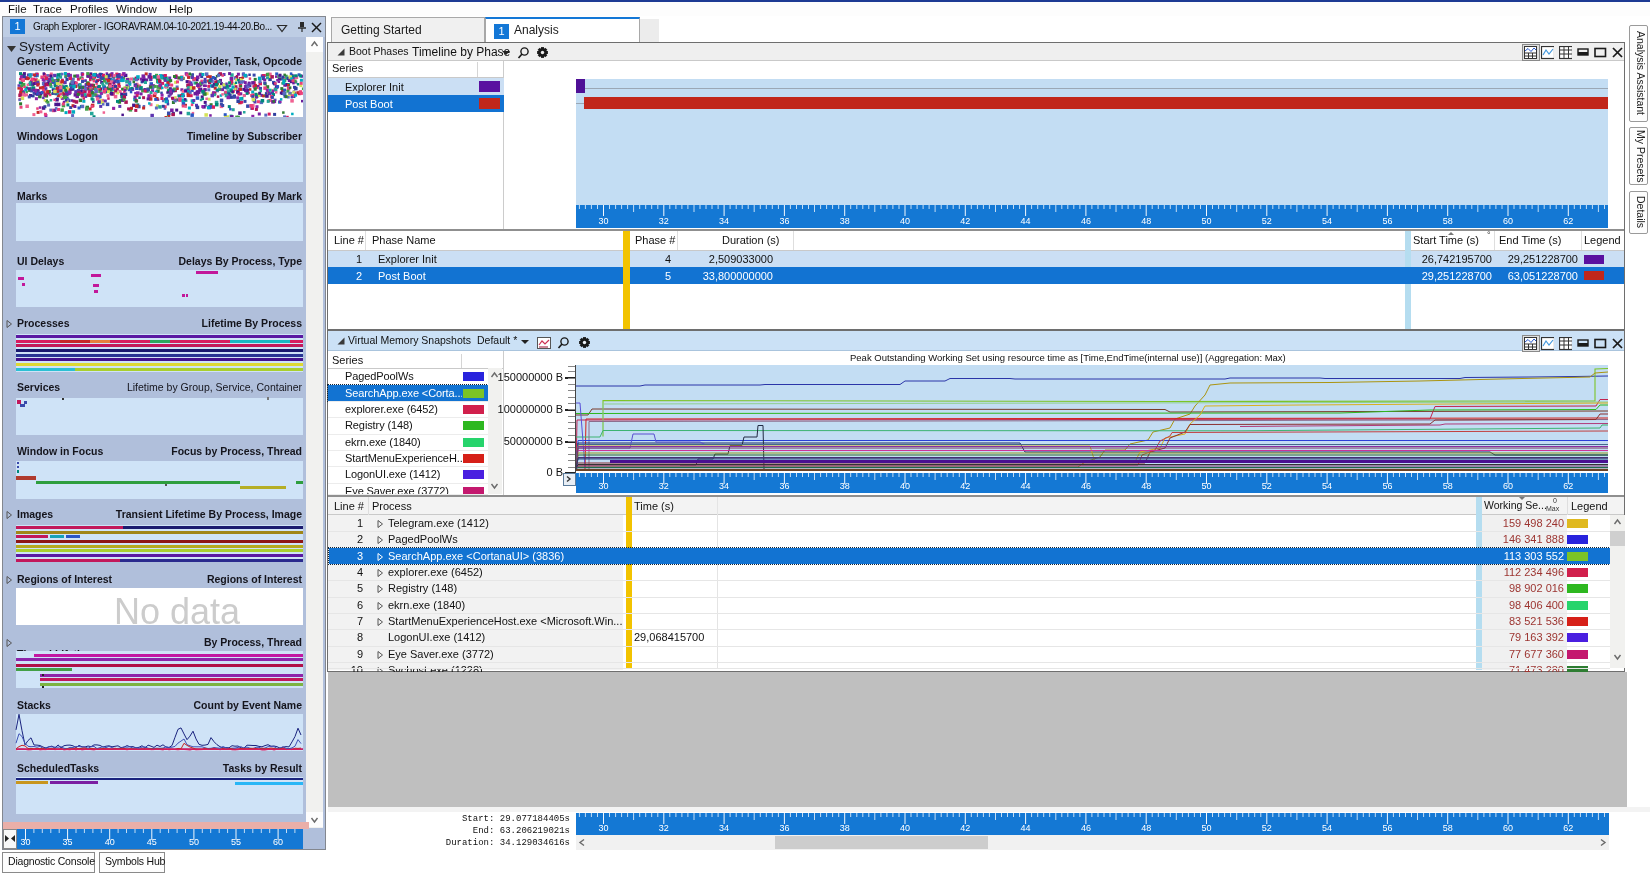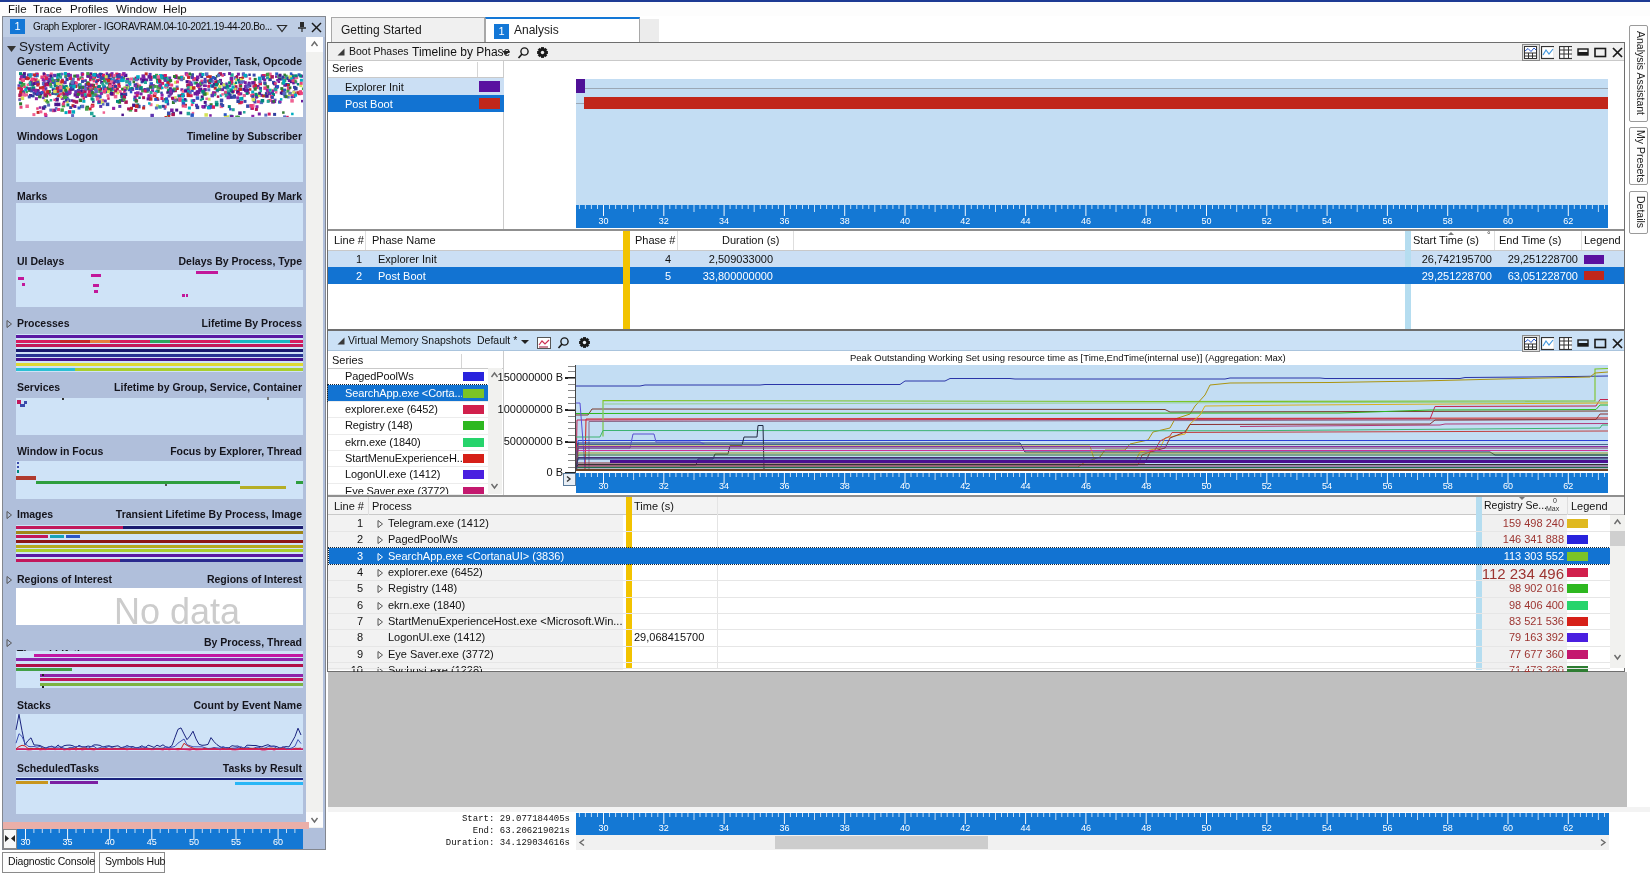--- a/index.html
+++ b/index.html
@@ -5,21 +5,21 @@
 #root div{position:absolute;box-sizing:border-box}
 .t{white-space:nowrap;line-height:1.1}
 </style></head><body>
 <div id="root">
 <div class="" style="left:0px;top:0px;width:1650px;height:2px;background:#1d3a94;"></div>
 <div class="" style="left:0px;top:2px;width:1650px;height:14px;background:#fdfdfd;"></div>
 <div class="t" style="left:8px;top:3px;font-size:11.5px;color:#111;">File</div>
 <div class="t" style="left:33px;top:3px;font-size:11.5px;color:#111;">Trace</div>
 <div class="t" style="left:70px;top:3px;font-size:11.5px;color:#111;">Profiles</div>
 <div class="t" style="left:116px;top:3px;font-size:11.5px;color:#111;">Window</div>
-<div class="t" style="left:163px;top:3px;font-size:11.5px;color:#111;">Help</div>
+<div class="t" style="left:169px;top:3px;font-size:11.5px;color:#111;">Help</div>
 <div class="" style="left:2px;top:16px;width:324px;height:834px;background:#b0bfdb;border:1px solid #83878f;"></div>
 <div class="" style="left:3px;top:17px;width:322px;height:20px;background:#becde4;"></div>
 <div class="" style="left:10px;top:19px;width:15px;height:15px;background:#1377d6;color:#fff;font-size:11px;text-align:center;line-height:15px;">1</div>
 <div class="t" style="left:33px;top:21px;font-size:10px;color:#101010;letter-spacing:-0.35px;">Graph Explorer - IGORAVRAM.04-10-2021.19-44-20.Bo...</div>
 <svg style="position:absolute;left:276px;top:24px" width="12" height="9">
       <polygon points="1.5,1.5 10.5,1.5 6,7.5" fill="none" stroke="#2a2a2a" stroke-width="1.2"></polygon>
     </svg>
 <svg style="position:absolute;left:297px;top:21px" width="10" height="12">
       <rect x="3" y="1" width="4" height="5" fill="#2a2a2a"></rect>
       <line x1="1" y1="7" x2="9" y2="7" stroke="#2a2a2a" stroke-width="1.5"></line>
@@ -45,24 +45,24 @@
 <div class="t" style="left:17px;top:256px;font-size:10.5px;font-weight:700;color:#14141c;">UI Delays</div>
 <div class="t" style="left:0px;top:256px;font-size:10.5px;font-weight:700;color:#14141c;left:auto;right:1348px;">Delays By Process, Type</div>
 <div class="" style="left:16px;top:270px;width:287px;height:37px;background:#cfe3f7;"></div>
 <svg style="position:absolute;left:5px;top:319px" width="8" height="10">
       <path d="M2 1.5 L6.5 5 L2 8.5 Z" fill="none" stroke="#555" stroke-width="1"></path>
     </svg>
 <div class="t" style="left:17px;top:318px;font-size:10.5px;font-weight:700;color:#14141c;">Processes</div>
 <div class="t" style="left:0px;top:318px;font-size:10.5px;font-weight:700;color:#14141c;left:auto;right:1348px;">Lifetime By Process</div>
 <div class="" style="left:16px;top:334px;width:287px;height:38px;background:#cfe3f7;"></div>
 <div class="t" style="left:17px;top:382px;font-size:10.5px;font-weight:700;color:#14141c;">Services</div>
-<div class="t" style="left:0px;top:382px;font-size:10.5px;font-weight:700;color:#14141c;left:auto;right:1348px;">Lifetime by Group, Service, Container</div>
+<div class="t" style="left:0px;top:382px;font-size:10.5px;font-weight:400;color:#14141c;left:auto;right:1348px;">Lifetime by Group, Service, Container</div>
 <div class="" style="left:16px;top:398px;width:287px;height:37px;background:#cfe3f7;"></div>
 <div class="t" style="left:17px;top:446px;font-size:10.5px;font-weight:700;color:#14141c;">Window in Focus</div>
-<div class="t" style="left:0px;top:446px;font-size:10.5px;font-weight:700;color:#14141c;left:auto;right:1348px;">Focus by Explorer, Thread</div>
+<div class="t" style="left:0px;top:446px;font-size:10.5px;font-weight:700;color:#14141c;left:auto;right:1348px;">Focus by Process, Thread</div>
 <div class="" style="left:16px;top:461px;width:287px;height:38px;background:#cfe3f7;"></div>
 <svg style="position:absolute;left:5px;top:510px" width="8" height="10">
       <path d="M2 1.5 L6.5 5 L2 8.5 Z" fill="none" stroke="#555" stroke-width="1"></path>
     </svg>
 <div class="t" style="left:17px;top:509px;font-size:10.5px;font-weight:700;color:#14141c;">Images</div>
 <div class="t" style="left:0px;top:509px;font-size:10.5px;font-weight:700;color:#14141c;left:auto;right:1348px;">Transient Lifetime By Process, Image</div>
 <div class="" style="left:16px;top:525px;width:287px;height:37px;background:#cfe3f7;"></div>
 <svg style="position:absolute;left:5px;top:575px" width="8" height="10">
       <path d="M2 1.5 L6.5 5 L2 8.5 Z" fill="none" stroke="#555" stroke-width="1"></path>
     </svg>
@@ -2106,21 +2106,21 @@
       <text x="992.3" y="16" fill="#fff" font-size="9" text-anchor="middle" font-family="Liberation Sans, sans-serif">62</text>
     </svg>
 <div class="" style="left:328px;top:495px;width:1296px;height:2px;background:#8f8f8f;"></div>
 <div class="" style="left:328px;top:497px;width:1296px;height:174px;background:#fff;"></div>
 <div class="" style="left:328px;top:497px;width:1296px;height:18px;background:#f3f3f3;border-bottom:1px solid #c9c9c9;"></div>
 <div class="" style="left:328px;top:515px;width:295px;height:155px;background:#f2f2f2;"></div>
 <div class="" style="left:1481px;top:515px;width:86px;height:155px;background:#f0f0f0;"></div>
 <div class="t" style="left:334px;top:500px;font-size:11px;color:#111;">Line #</div>
 <div class="t" style="left:372px;top:500px;font-size:11px;color:#111;">Process</div>
 <div class="t" style="left:634px;top:500px;font-size:11px;color:#111;">Time (s)</div>
-<div class="t" style="left:1484px;top:500px;font-size:10.5px;color:#111;">Registry Se...</div>
+<div class="t" style="left:1484px;top:500px;font-size:10.5px;color:#111;">Working Se...</div>
 <svg style="position:absolute;left:1518px;top:496px" width="8" height="5">
       <polygon points="1,1 7,1 4,4" fill="#777"></polygon>
     </svg>
 <div class="t" style="left:1553px;top:497px;font-size:7px;color:#333;">0</div>
 <div class="t" style="left:1546px;top:505px;font-size:7px;color:#333;">Max</div>
 <div class="t" style="left:1571px;top:500px;font-size:11px;color:#111;">Legend</div>
 <div class="" style="left:368px;top:497px;width:1px;height:18px;background:#dedede;"></div>
 <div class="" style="left:626px;top:497px;width:6px;height:171px;background:#f2c300;"></div>
 <div class="" style="left:717px;top:497px;width:1px;height:171px;background:#e4e4e4;"></div>
 <div class="" style="left:1476px;top:497px;width:6px;height:173px;background:#b5ddf0;"></div>
@@ -2147,21 +2147,21 @@
       <path d="M2 1.5 L6.5 5 L2 8.5 Z" fill="none" stroke="#fff" stroke-width="1"></path>
     </svg>
 <div class="t" style="left:388px;top:550px;font-size:11px;color:#fff;max-width:236px;overflow:hidden;white-space:nowrap;">SearchApp.exe &lt;CortanaUI&gt; (3836)</div>
 <div class="t" style="left:auto;right:86px;top:550px;font-size:11px;color:#fff;">113 303 552</div>
 <div class="" style="left:1567px;top:552px;width:21px;height:9px;background:#7cc426;"></div>
 <div class="t" style="left:auto;right:1287px;top:566px;font-size:11px;color:#111;">4</div>
 <svg style="position:absolute;left:376px;top:568px" width="8" height="10">
       <path d="M2 1.5 L6.5 5 L2 8.5 Z" fill="none" stroke="#555" stroke-width="1"></path>
     </svg>
 <div class="t" style="left:388px;top:566px;font-size:11px;color:#111;max-width:236px;overflow:hidden;white-space:nowrap;">explorer.exe (6452)</div>
-<div class="t" style="left:auto;right:86px;top:566px;font-size:15px;color:#9c3430;">112 234 496</div>
+<div class="t" style="left:auto;right:86px;top:566px;font-size:11px;color:#9c3430;">112 234 496</div>
 <div class="" style="left:1567px;top:568px;width:21px;height:9px;background:#d1204c;"></div>
 <div class="" style="left:328px;top:580px;width:1282px;height:1px;background:#e6e6e6;"></div>
 <div class="t" style="left:auto;right:1287px;top:582px;font-size:11px;color:#111;">5</div>
 <svg style="position:absolute;left:376px;top:584px" width="8" height="10">
       <path d="M2 1.5 L6.5 5 L2 8.5 Z" fill="none" stroke="#555" stroke-width="1"></path>
     </svg>
 <div class="t" style="left:388px;top:582px;font-size:11px;color:#111;max-width:236px;overflow:hidden;white-space:nowrap;">Registry (148)</div>
 <div class="t" style="left:auto;right:86px;top:582px;font-size:11px;color:#9c3430;">98 902 016</div>
 <div class="" style="left:1567px;top:584px;width:21px;height:9px;background:#2eb820;"></div>
 <div class="" style="left:328px;top:597px;width:1282px;height:1px;background:#e6e6e6;"></div>

